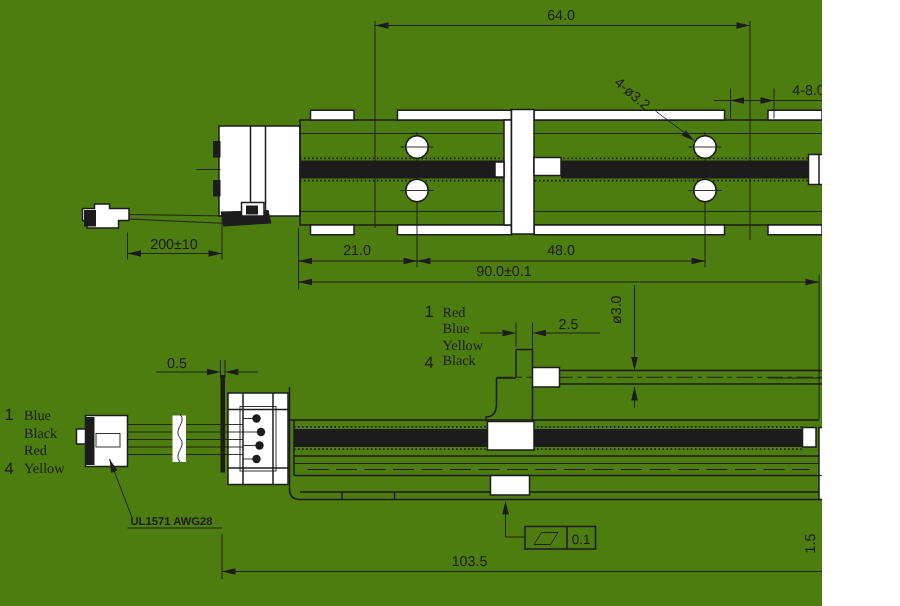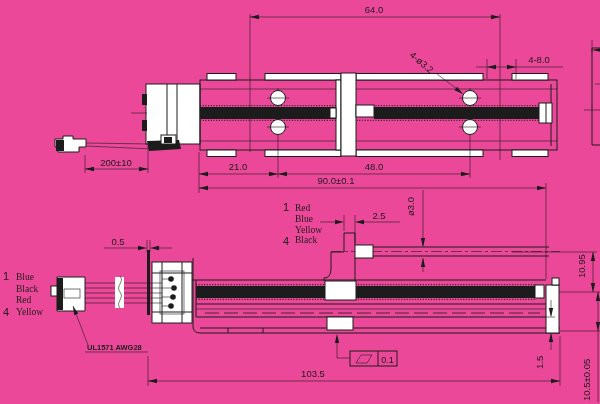--- a/index.html
+++ b/index.html
@@ -1,16 +1,16 @@
 <!DOCTYPE html>
 <html><head>
 <meta charset="utf-8">
 <style>
   html,body{margin:0;padding:0;background:#ffffff;}
-  #stage{position:relative;width:600px;height:404px;background:#ec4899;overflow:hidden;}
+  #stage{position:relative;width:548px;height:404px;background:#4d7c0f;overflow:hidden;}
   svg{display:block;}
   .ln{stroke:#1c1c1c;stroke-width:1;fill:none;}
   .thin{stroke:#1c1c1c;stroke-width:0.6;fill:none;}
   .cl{stroke:#1c1c1c;stroke-width:0.6;fill:none;stroke-dasharray:11 3 3 3;}
   .dash{stroke:#1c1c1c;stroke-width:0.8;fill:none;stroke-dasharray:14 5;}
   .dots{stroke:#1c1c1c;stroke-width:1.2;fill:none;stroke-dasharray:1 1.7;}
   .wht{fill:#ffffff;stroke:#1c1c1c;stroke-width:1;}
   .blk{fill:#1c1c1c;stroke:none;}
   .dim{font-family:"Liberation Sans",sans-serif;font-size:9.5px;fill:#1c1c1c;}
   .dimsm{font-family:"Liberation Sans",sans-serif;font-size:9px;fill:#1c1c1c;}

